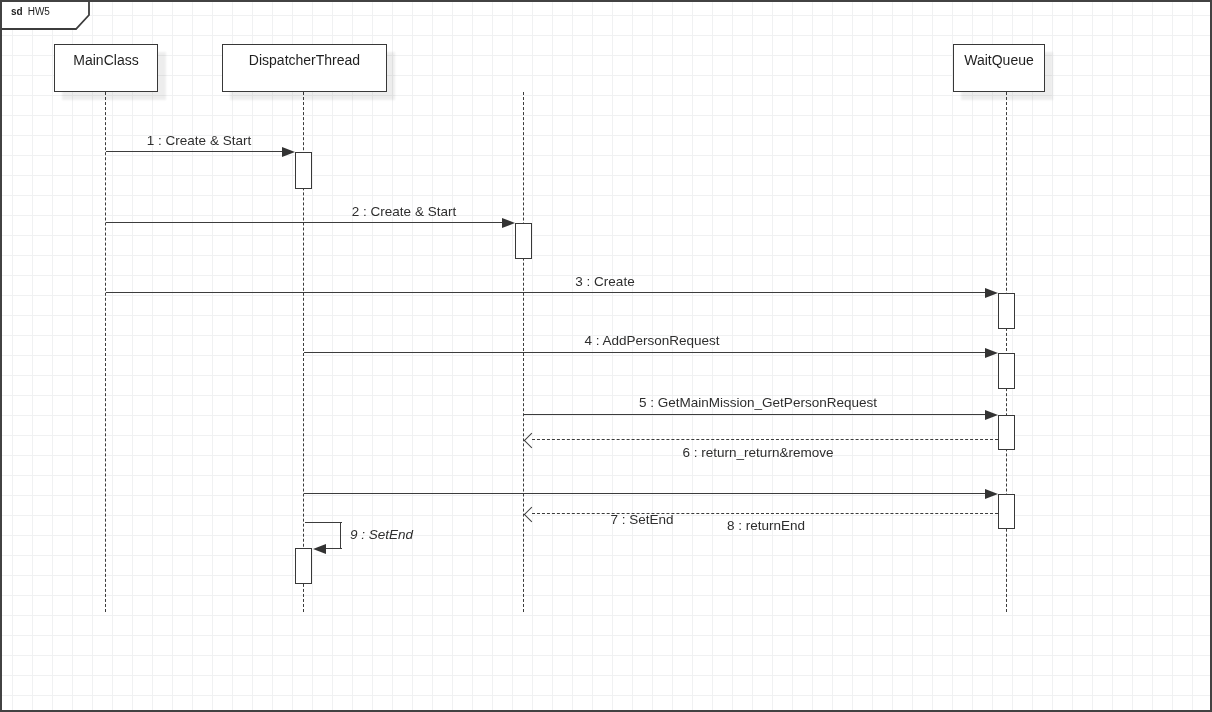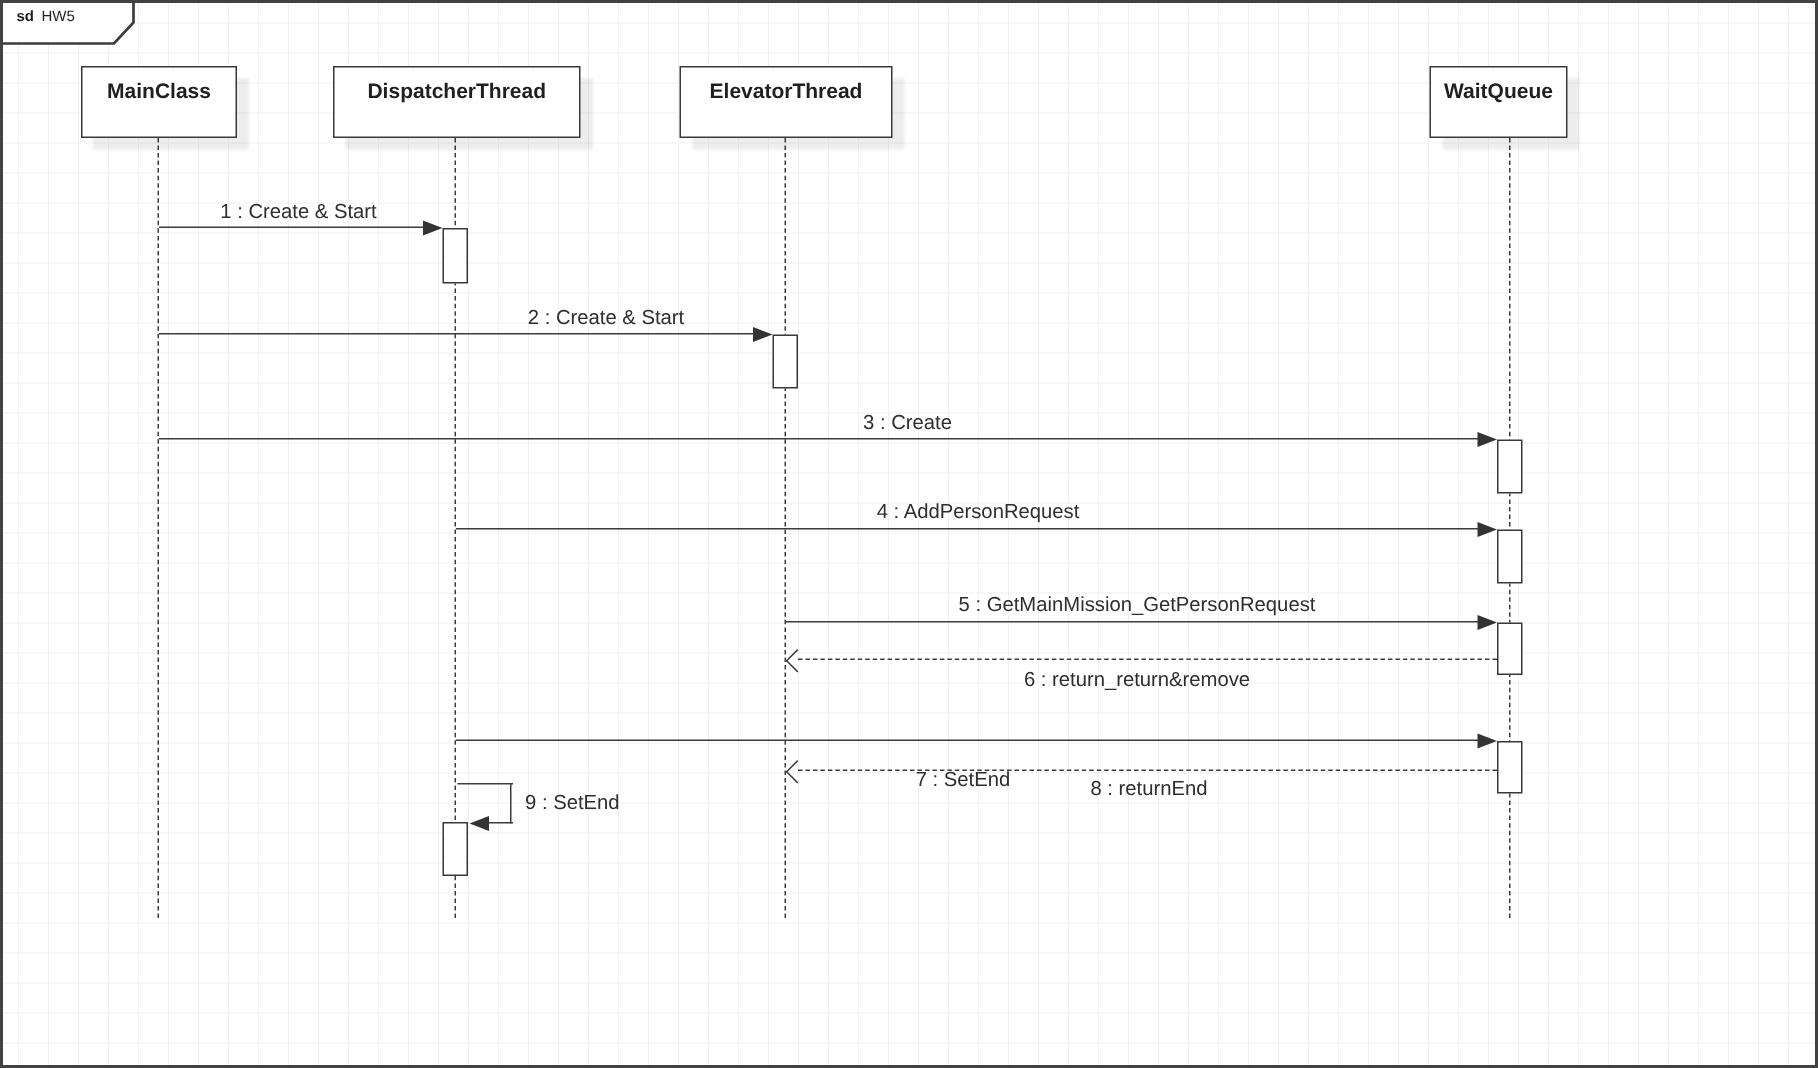--- a/index.html
+++ b/index.html
@@ -21,21 +21,21 @@
   }
   .frame-tab .frame-text b{margin-right:5px;}
   .lifeline{
     position:absolute;top:90px;height:520px;width:0;
     border-left:1.6px dashed #3c3c3c;z-index:1;
   }
   .pbox{
     position:absolute;top:42px;height:48px;box-sizing:border-box;
     background:#ffffff;border:1.8px solid #383838;
     text-align:center;padding-top:7px;
-    font-weight:bold;font-size:14px;color:#1f1f1f;
+    font-weight:normal;font-size:14px;color:#1f1f1f;
     box-shadow:8px 8px 2px rgba(0,0,0,0.07);
     z-index:3;
   }
   .bar{
     position:absolute;width:17px;box-sizing:border-box;
     background:#ffffff;border:1.6px solid #383838;z-index:2;
   }
   .mline{position:absolute;height:0;border-top:1.7px solid #3c3c3c;z-index:3;}
   .mline.dashed{border-top-style:dashed;}
   .vline{position:absolute;width:0;border-left:1.7px solid #3c3c3c;z-index:3;}
@@ -51,21 +51,21 @@
   }
   .chev{
     position:absolute;width:10px;height:10px;z-index:4;
     border-top:1.7px solid #3c3c3c;border-left:1.7px solid #3c3c3c;
     transform:rotate(-45deg);
   }
   .mlabel{
     position:absolute;font-size:13.5px;color:#2e2e2e;white-space:nowrap;
     transform:translateX(-50%);z-index:5;
   }
-  .mlabel.left{transform:none;}
+  .mlabel.left{transform:none;font-style:italic;}
 </style>
 </head>
 <body>
 
 <div class="canvas">
 
   <div class="frame-tab">
     <svg width="92" height="30" viewBox="0 0 92 30">
       <path d="M1,1 L89,1 L89,15 L76,29 L1,29 Z" fill="#ffffff" stroke="#3c3c3c" stroke-width="1.8"></path>
     </svg>
@@ -75,23 +75,20 @@
   <div class="lifeline" style="left:103px;"></div>
   <div class="lifeline" style="left:301px;"></div>
   <div class="lifeline" style="left:521px;"></div>
   <div class="lifeline" style="left:1004px;"></div>
 
   <div class="pbox" style="left:52px;width:104px;">
     <span>MainClass</span>
   </div>
   <div class="pbox" style="left:220px;width:165px;">
     <span>DispatcherThread</span>
-  </div>
-  <div class="pbox" style="left:451px;width:142px;">
-    <span>ElevatorThread</span>
   </div>
   <div class="pbox" style="left:951px;width:92px;">
     <span>WaitQueue</span>
   </div>
 
   <div class="bar" style="left:293px;top:150px;height:37px;"></div>
   <div class="bar" style="left:513px;top:221px;height:36px;"></div>
   <div class="bar" style="left:996px;top:291px;height:36px;"></div>
   <div class="bar" style="left:996px;top:351px;height:36px;"></div>
   <div class="bar" style="left:996px;top:413px;height:35px;"></div>

